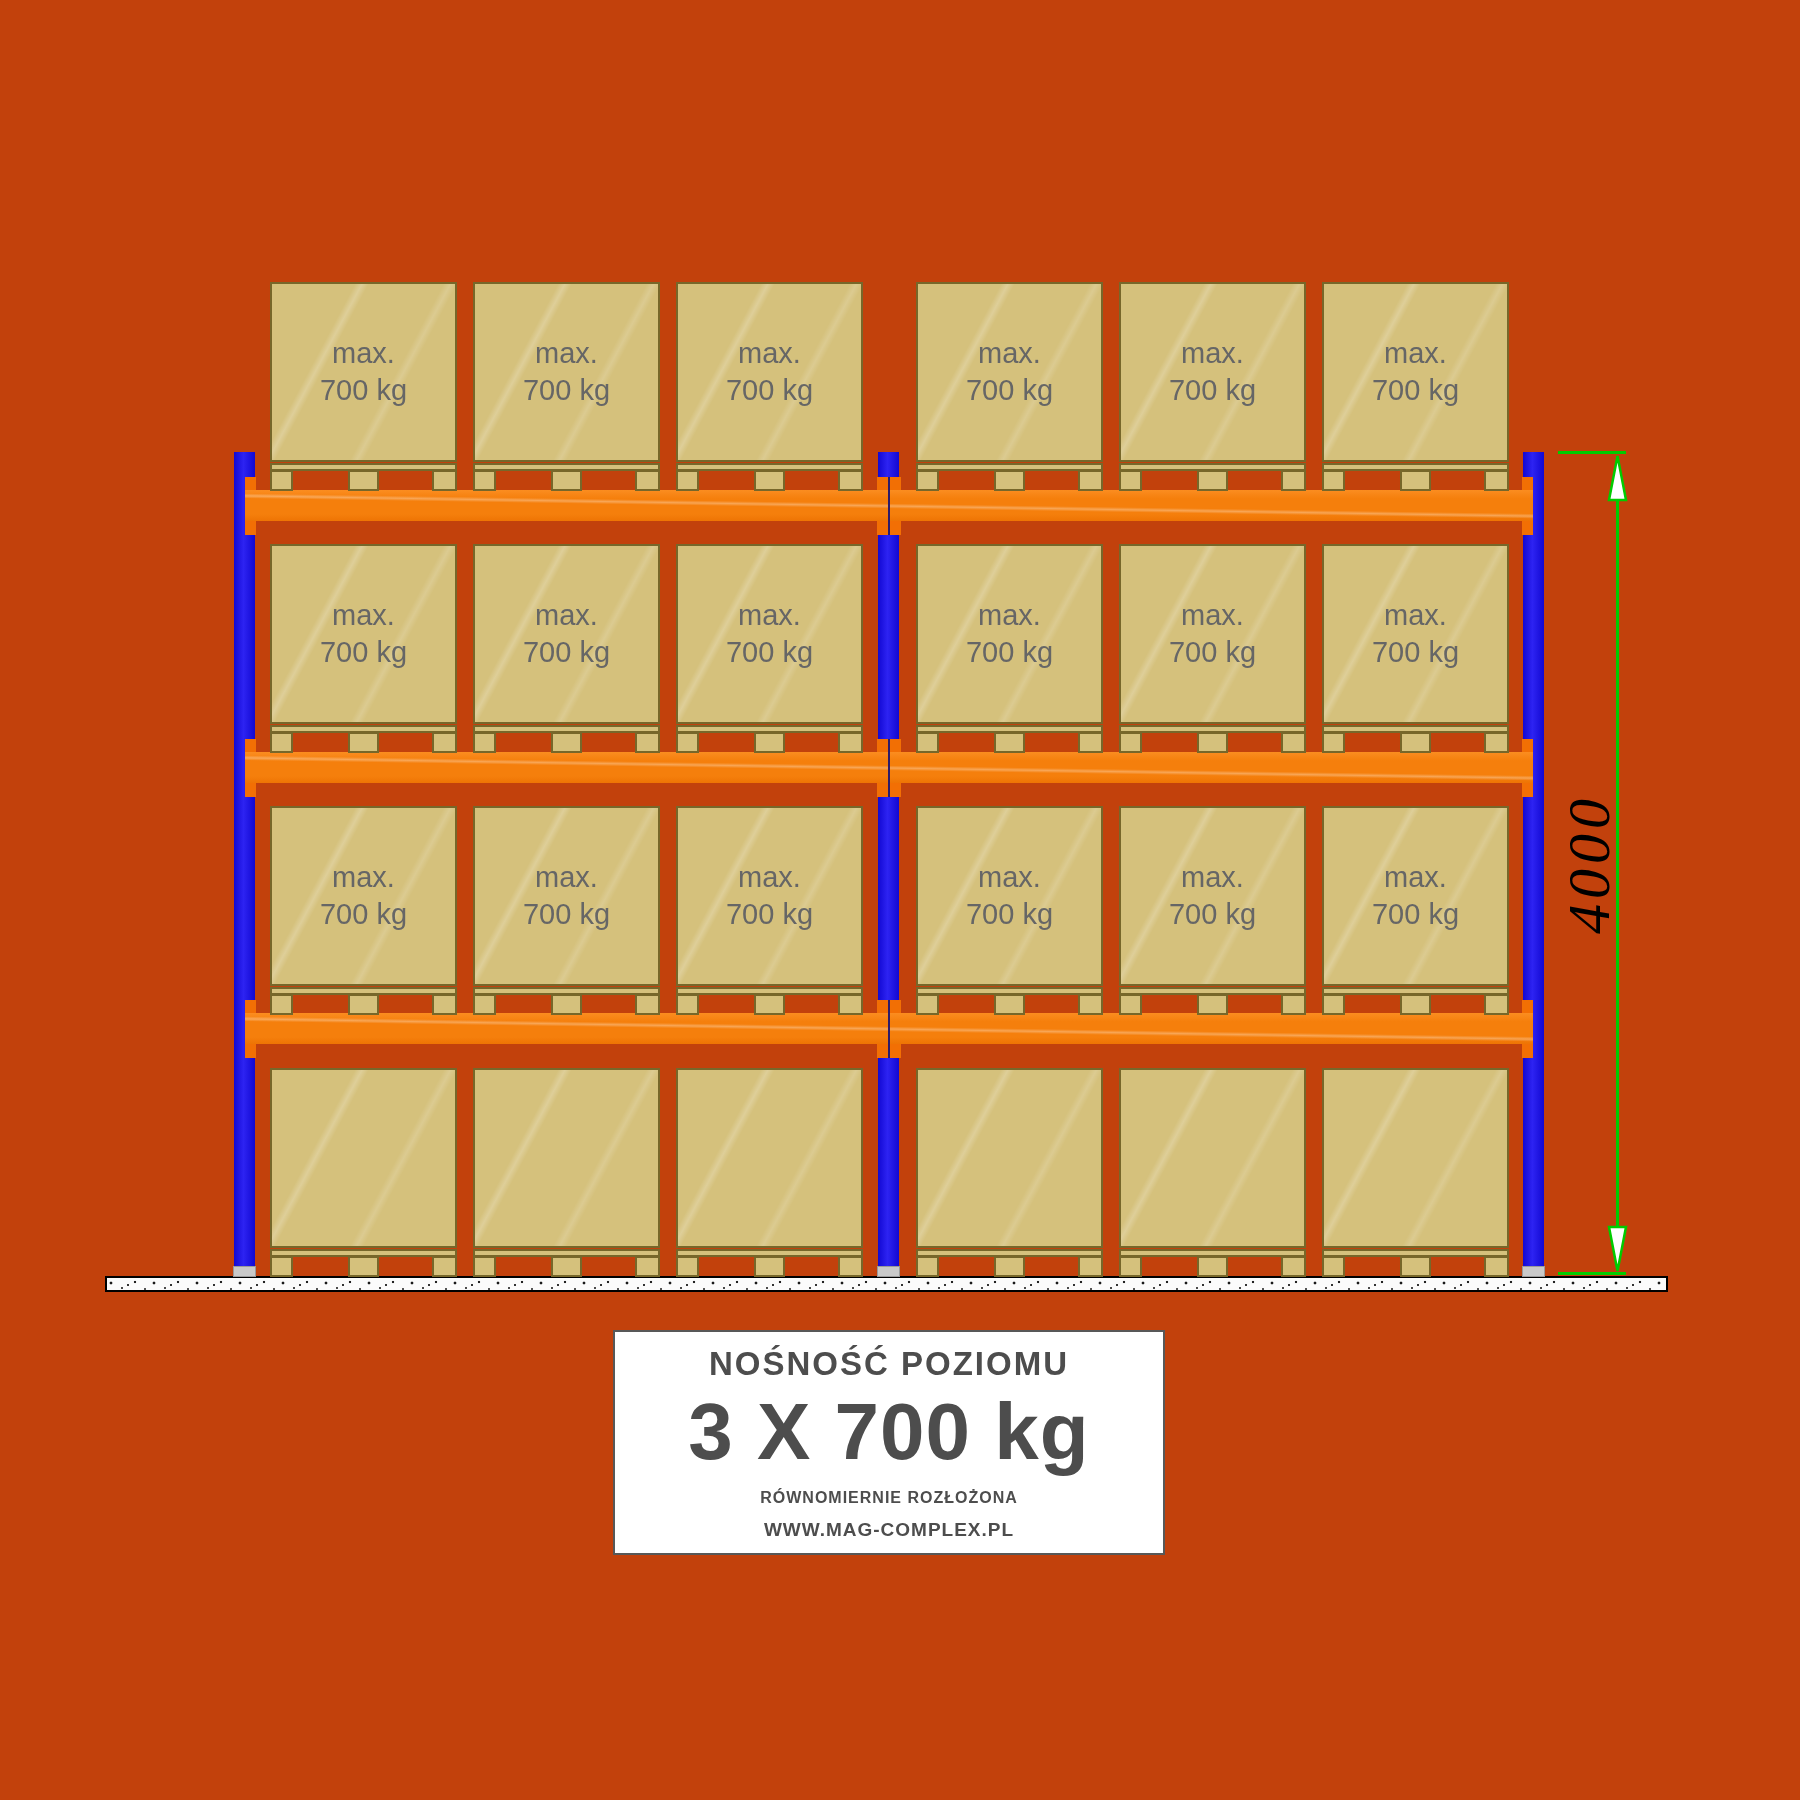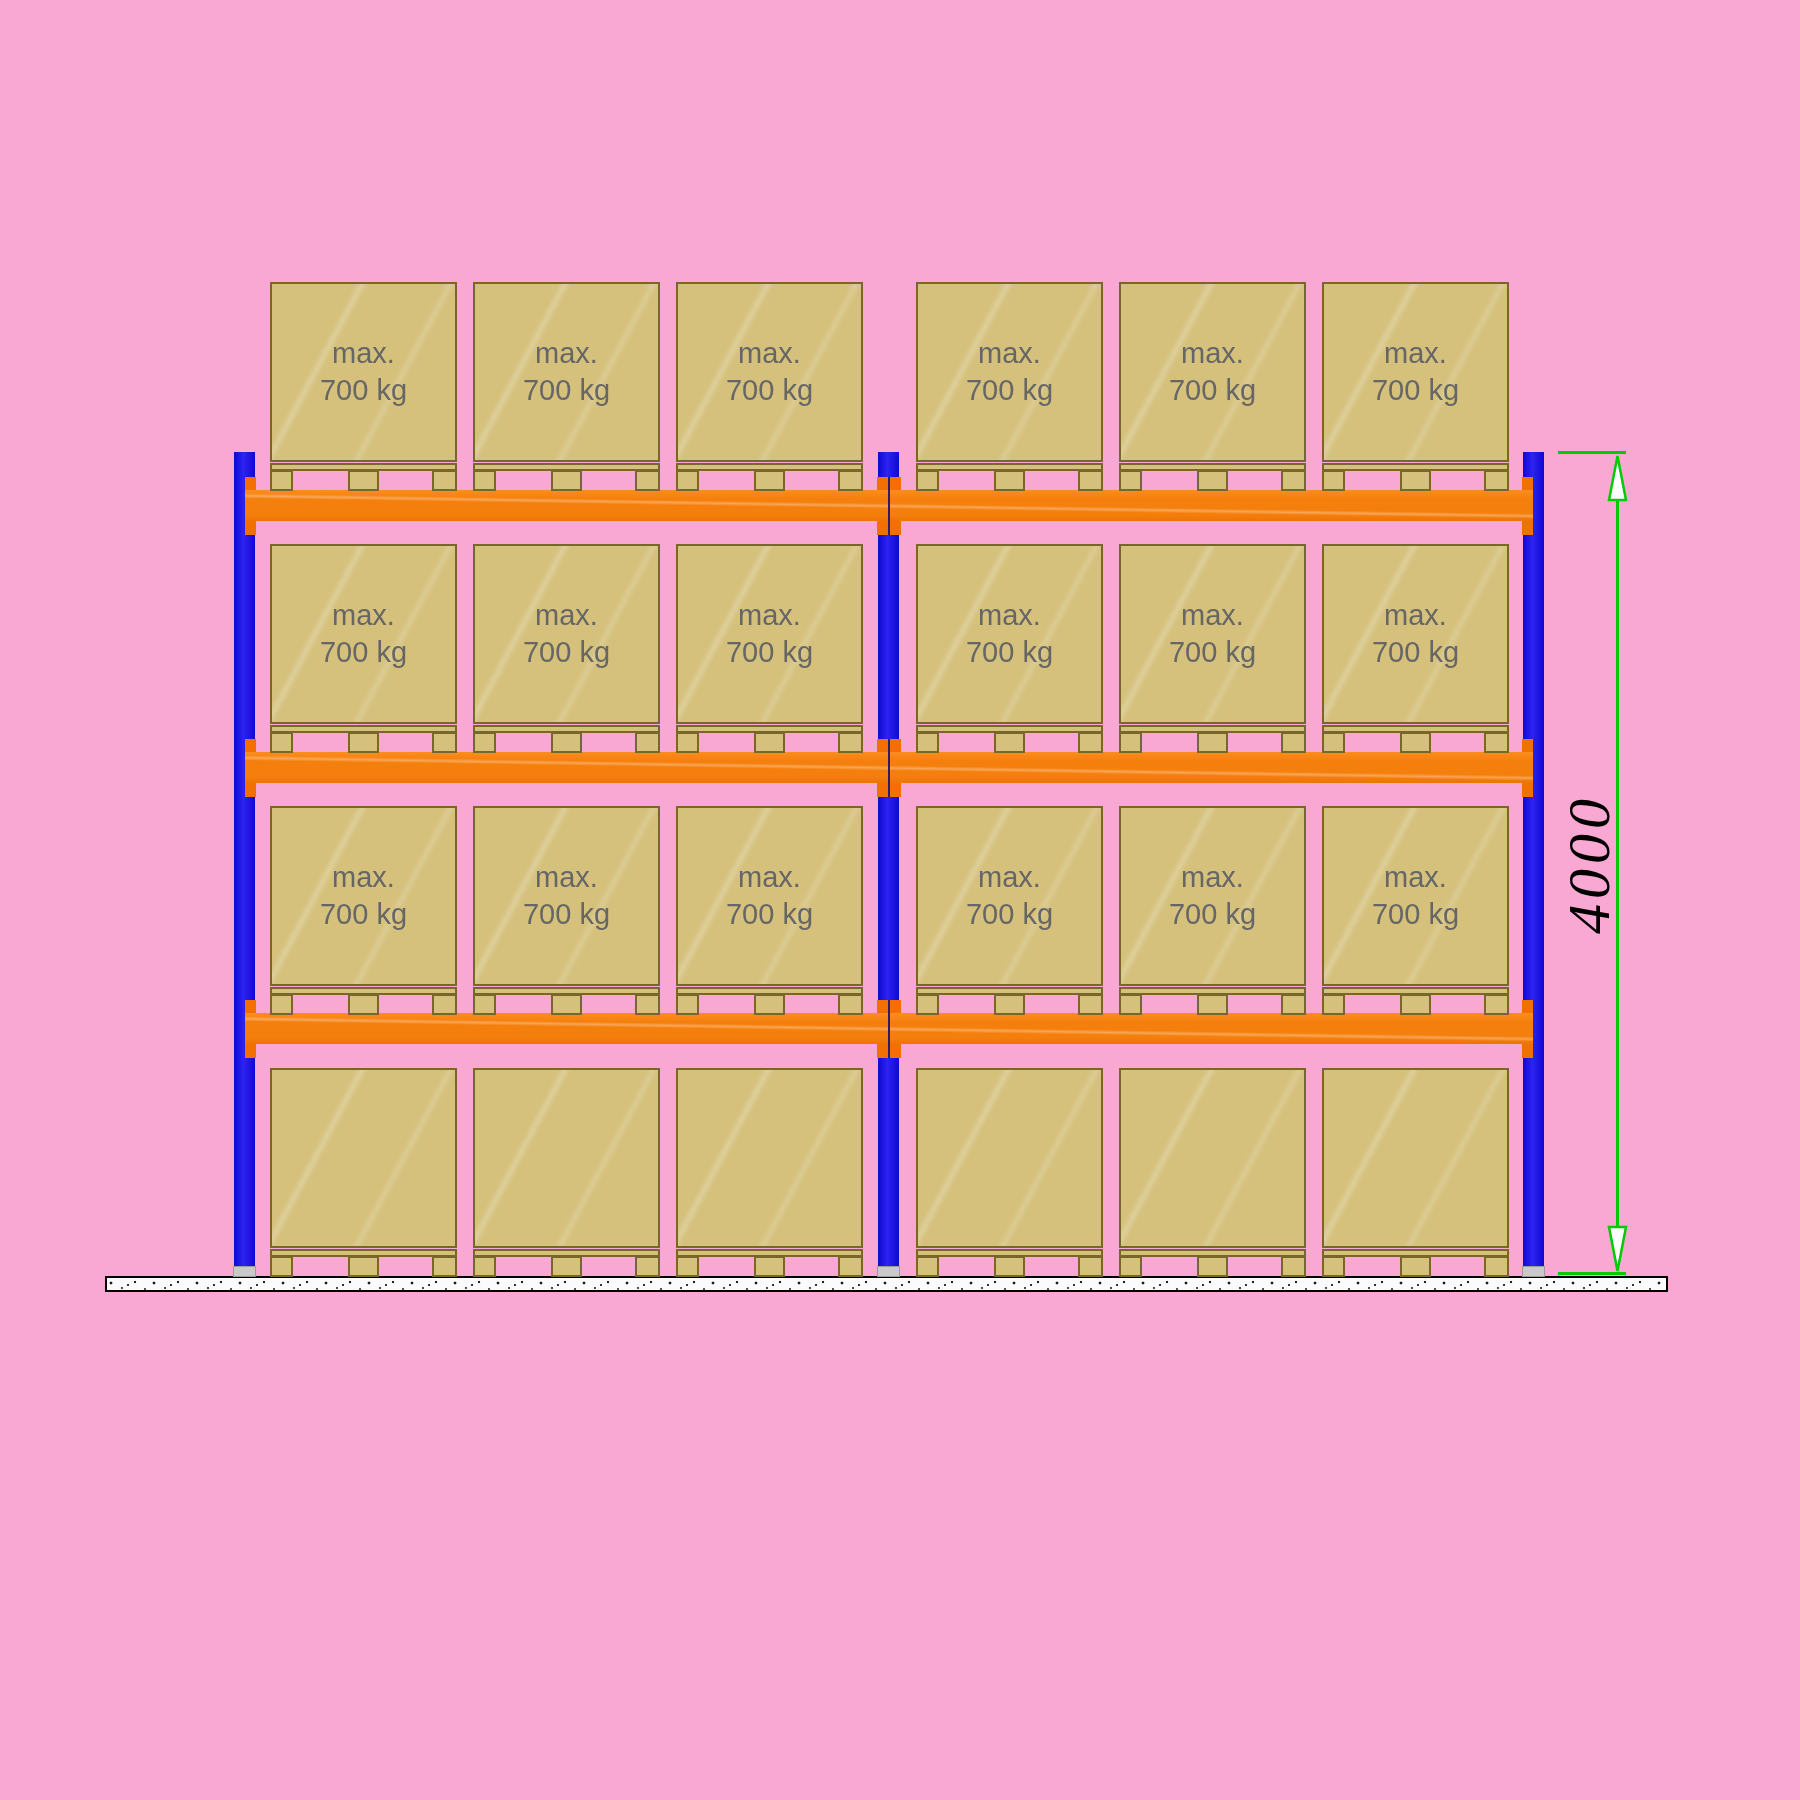--- a/index.html
+++ b/index.html
@@ -1,17 +1,17 @@
 <!DOCTYPE html>
 <html><head>
 <meta charset="utf-8">
 <style>
   html,body{margin:0;padding:0;background:#fff;}
   .canvas{
-    position:relative;width:1800px;height:1800px;background:#f9a8d4;overflow:hidden;
+    position:relative;width:1800px;height:1800px;background:#c2410c;overflow:hidden;
     font-family:"Liberation Sans", sans-serif;
   }
   .abs{position:absolute;}
   
   .upright{
     position:absolute;width:21px;
     background:linear-gradient(90deg,#1208d2 0%,#2d23f2 45%,#1208d2 100%);
   }
   .foot{
     position:absolute;height:11px;
@@ -290,14 +290,20 @@
   <svg class="dim-svg" width="1800" height="1800" viewBox="0 0 1800 1800">
     <line x1="1558" y1="452.5" x2="1626" y2="452.5" stroke="#00CC00" stroke-width="3"></line>
     <line x1="1558" y1="1273.5" x2="1626" y2="1273.5" stroke="#00CC00" stroke-width="3"></line>
     <line x1="1617.5" y1="500" x2="1617.5" y2="1227" stroke="#00CC00" stroke-width="3"></line>
     <polygon points="1617.5,456 1609,500 1626,500" fill="#ffffff" stroke="#00CC00" stroke-width="2.5"></polygon>
     <polygon points="1617.5,1271 1609,1227 1626,1227" fill="#ffffff" stroke="#00CC00" stroke-width="2.5"></polygon>
   </svg>
 
   <div class="dim-label">4000</div>
 
+  <div class="info-box">
+    <div class="info-title">NOŚNOŚĆ POZIOMU</div>
+    <div class="info-capacity">3 X 700 kg</div>
+    <div class="info-note">RÓWNOMIERNIE ROZŁOŻONA</div>
+    <div class="info-site">WWW.MAG-COMPLEX.PL</div>
+  </div>
 
 </div>
 
 </body></html>

